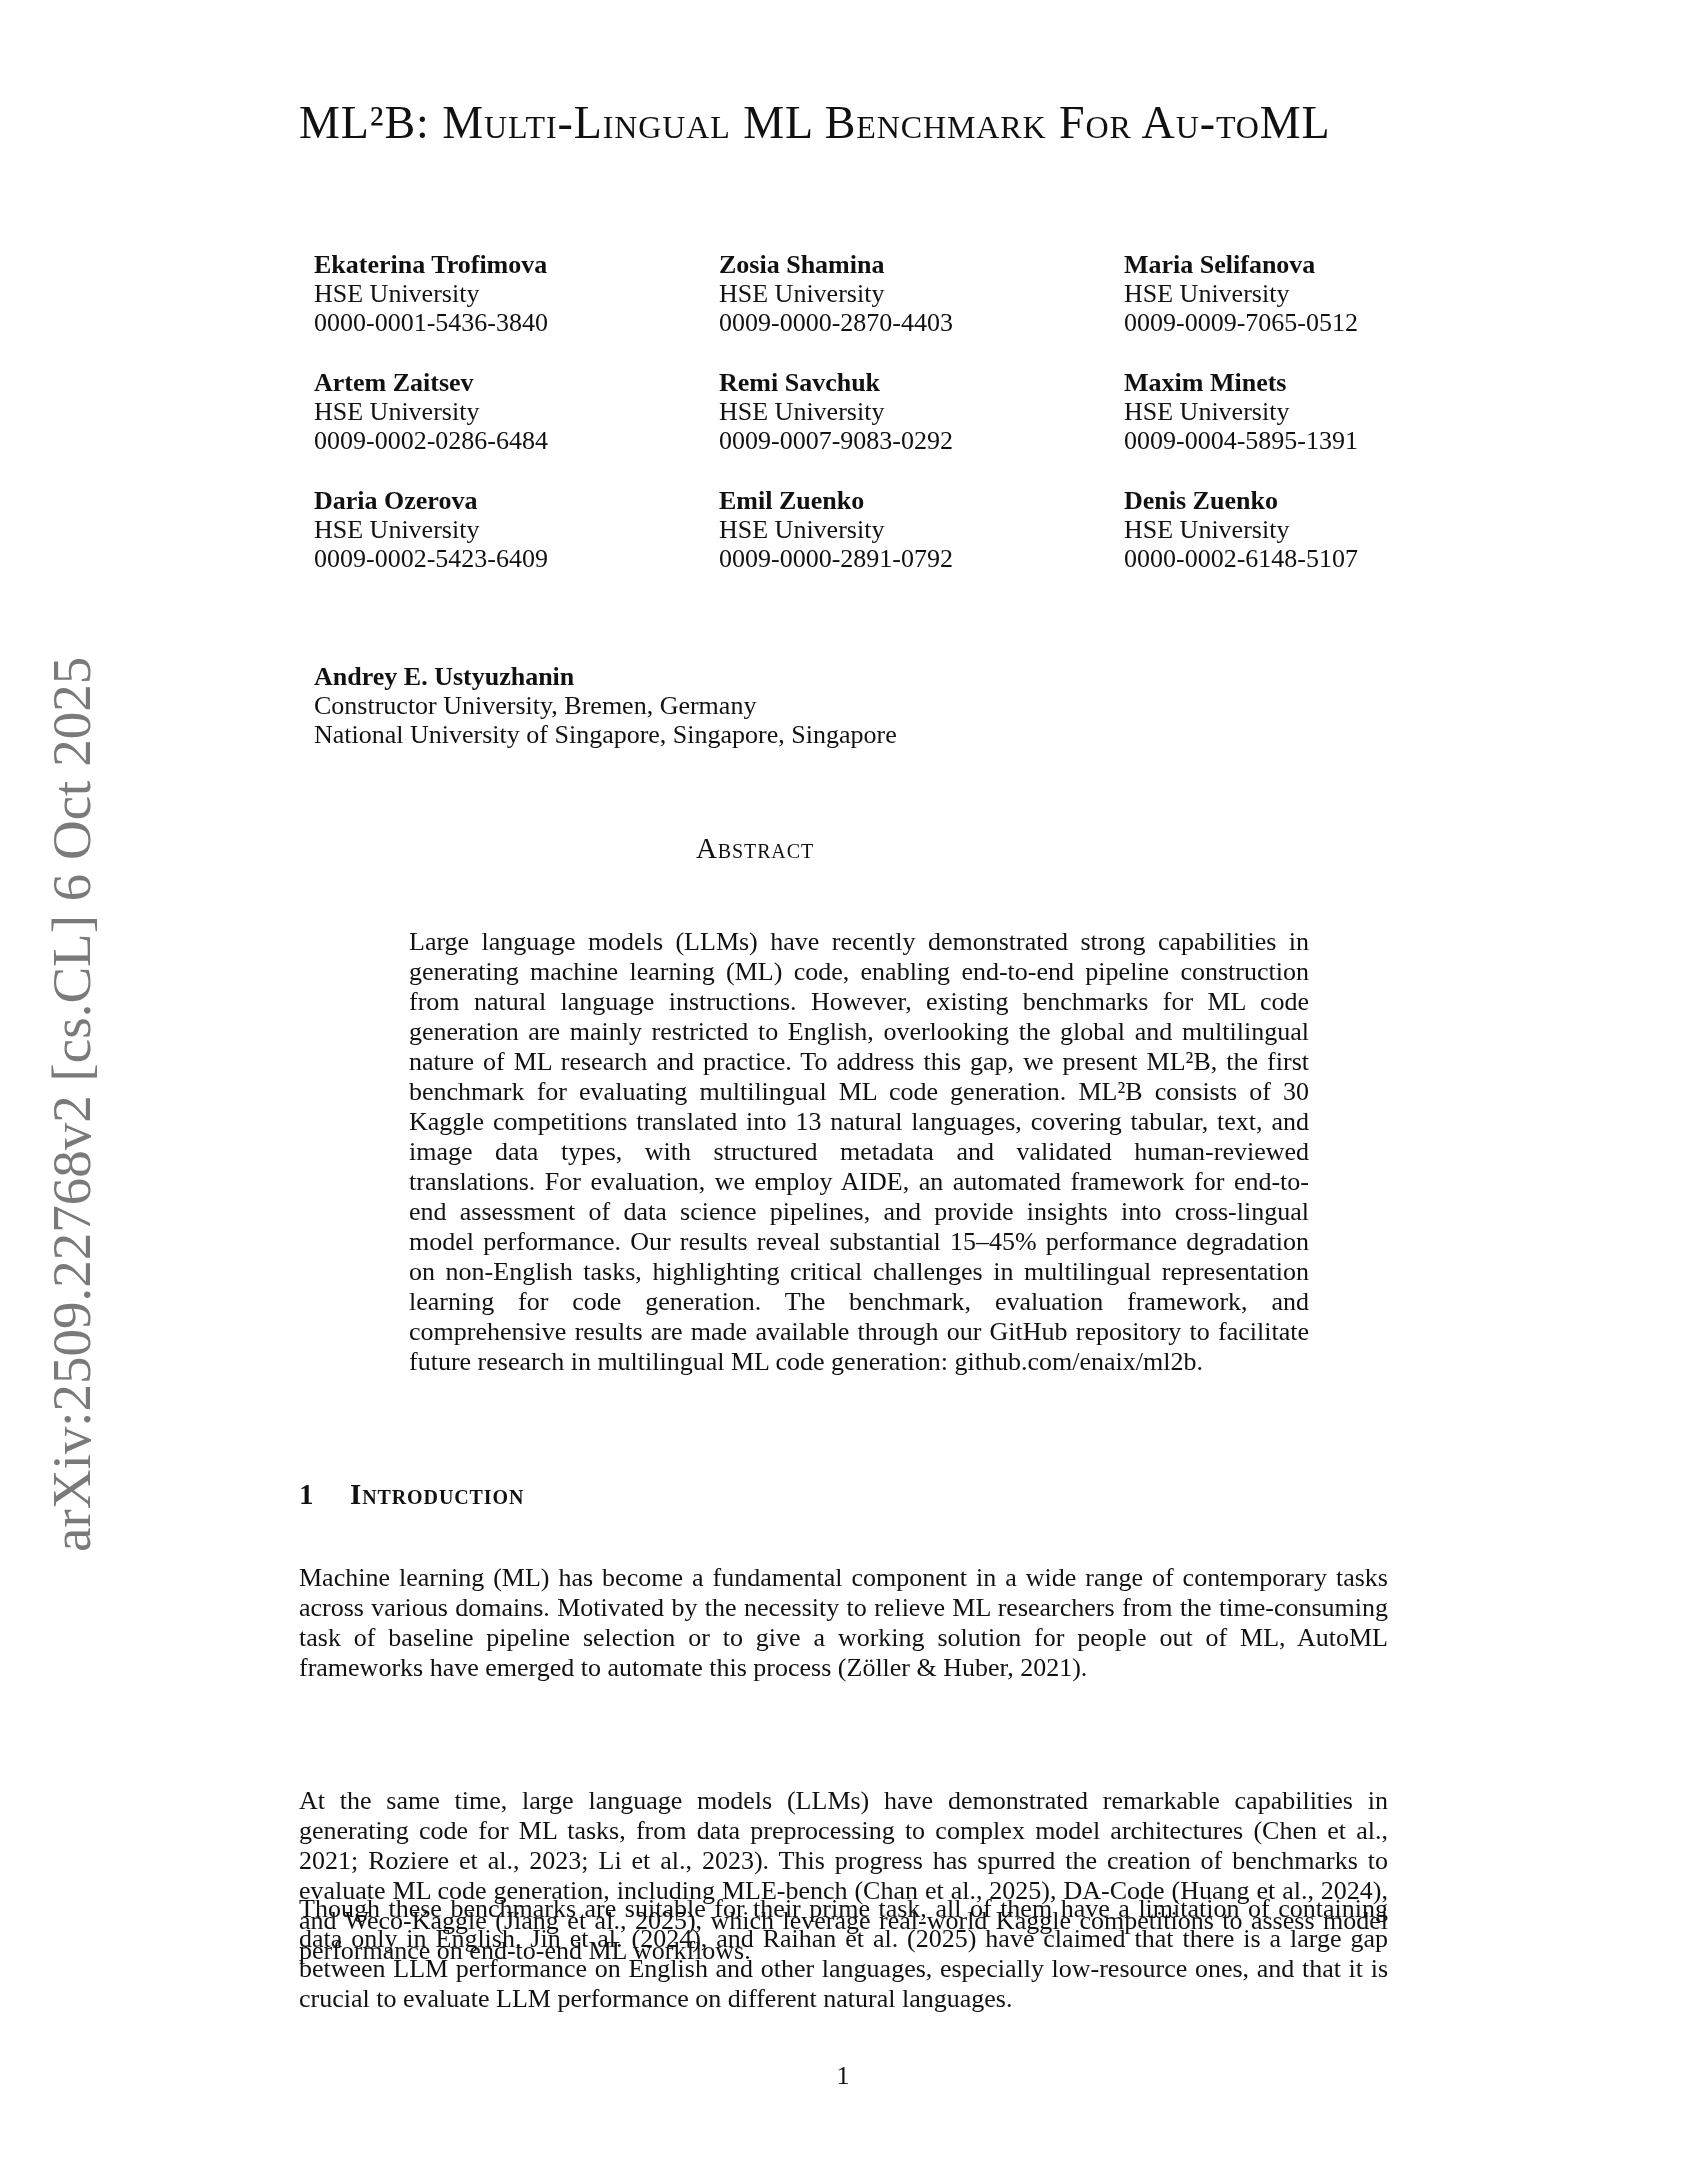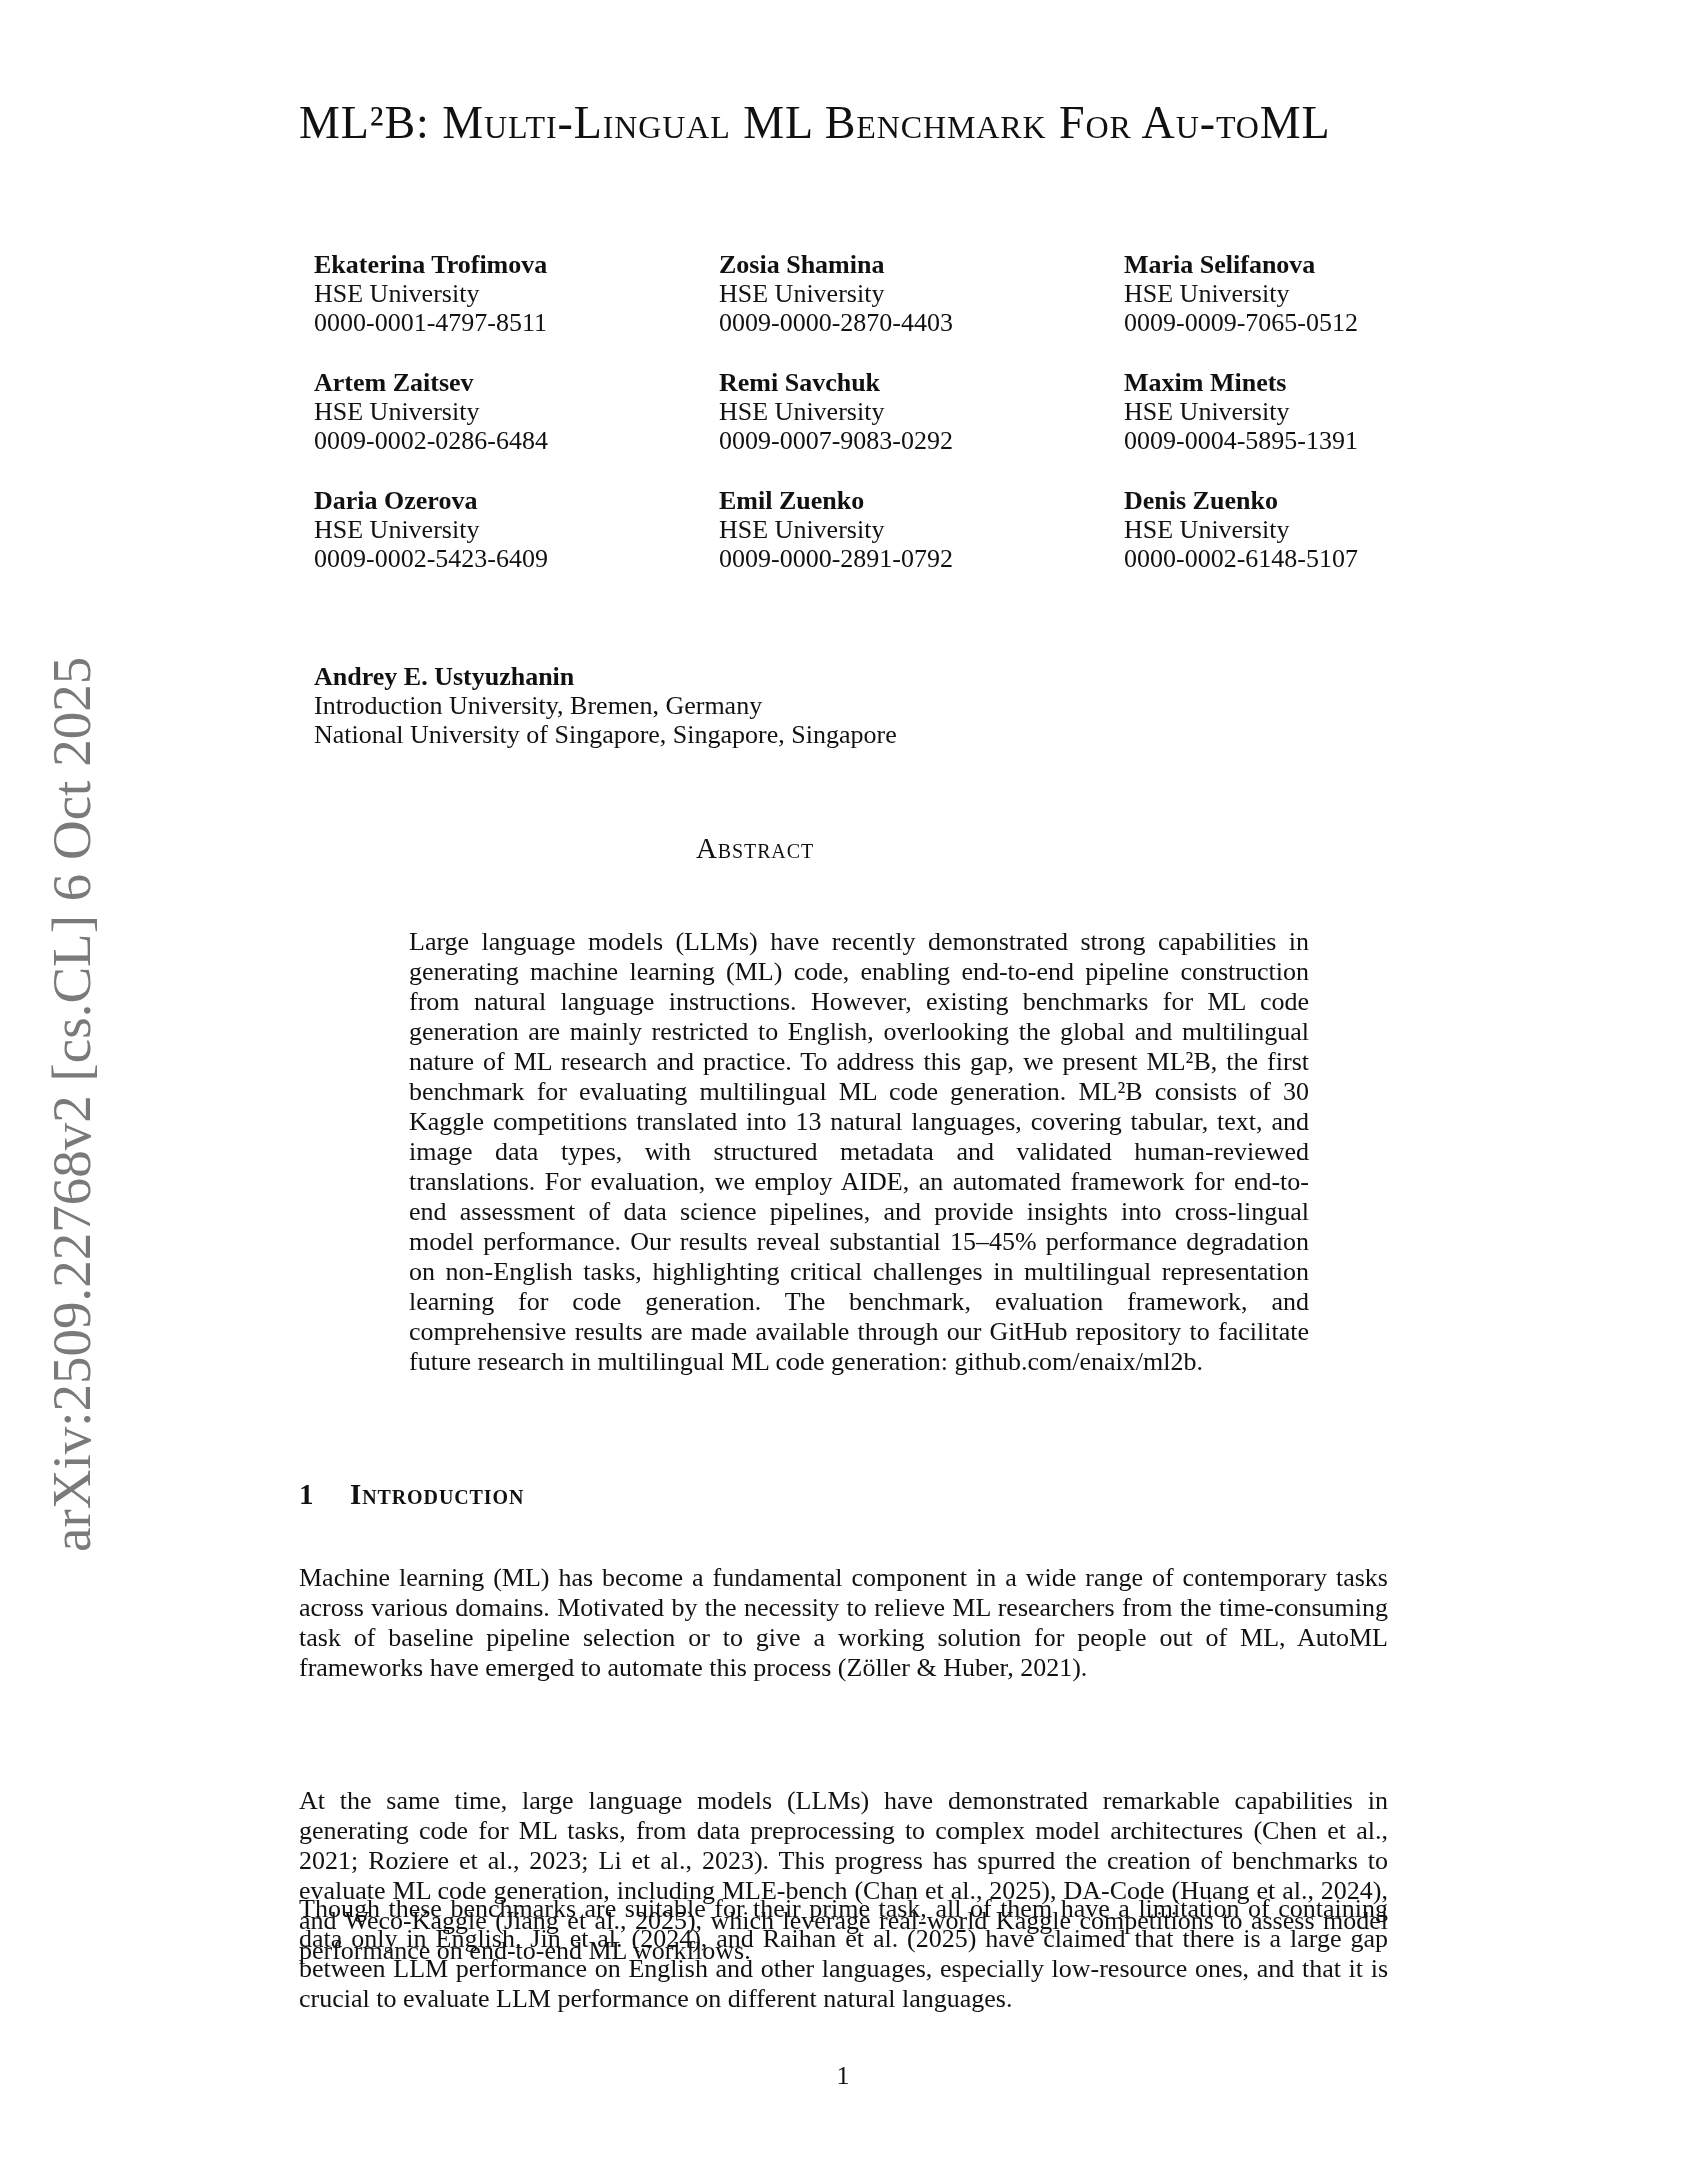--- a/index.html
+++ b/index.html
@@ -141,21 +141,21 @@
 <div class="page">
 
   <div class="arxiv-stamp">arXiv:2509.22768v2  [cs.CL]  6 Oct 2025</div>
 
   <h1 class="title">ML²B: Multi-Lingual ML Benchmark For Au-toML</h1>
 
   <div class="authors">
     <div class="author">
       <span class="author-name">Ekaterina Trofimova</span>
       <span class="author-line">HSE University</span>
-      <span class="author-line">0000-0001-4797-8511</span>
+      <span class="author-line">0000-0001-5436-3840</span>
     </div>
     <div class="author">
       <span class="author-name">Zosia Shamina</span>
       <span class="author-line">HSE University</span>
       <span class="author-line">0009-0000-2870-4403</span>
     </div>
     <div class="author">
       <span class="author-name">Maria Selifanova</span>
       <span class="author-line">HSE University</span>
       <span class="author-line">0009-0009-7065-0512</span>
@@ -187,21 +187,21 @@
     </div>
     <div class="author">
       <span class="author-name">Denis Zuenko</span>
       <span class="author-line">HSE University</span>
       <span class="author-line">0000-0002-6148-5107</span>
     </div>
   </div>
 
   <div class="author-single">
     <span class="author-name">Andrey E. Ustyuzhanin</span>
-    <span class="author-line">Introduction University, Bremen, Germany</span>
+    <span class="author-line">Constructor University, Bremen, Germany</span>
     <span class="author-line">National University of Singapore, Singapore, Singapore</span>
   </div>
 
   <h2 class="abstract-heading">Abstract</h2>
   <p class="abstract-body">Large language models (LLMs) have recently demonstrated strong capabilities in generating machine learning (ML) code, enabling end-to-end pipeline construc­tion from natural language instructions.  However, existing benchmarks for ML code generation are mainly restricted to English, overlooking the global and mul­tilingual nature of ML research and practice.  To address this gap, we present ML²B, the first benchmark for evaluating multilingual ML code generation. ML²B consists of 30 Kaggle competitions translated into 13 natural languages, covering tabular, text, and image data types, with structured metadata and validated human-reviewed translations.  For evaluation, we employ AIDE, an automated frame­work for end-to-end assessment of data science pipelines, and provide insights into cross-lingual model performance. Our results reveal substantial 15–45% per­formance degradation on non-English tasks, highlighting critical challenges in multilingual representation learning for code generation.  The benchmark, eval­uation framework, and comprehensive results are made available through our GitHub repository to facilitate future research in multilingual ML code genera­tion: github.com/enaix/ml2b.</p>
 
   <h2 class="section-heading">
     <span class="section-num">1</span><span>Introduction</span>
   </h2>
 

